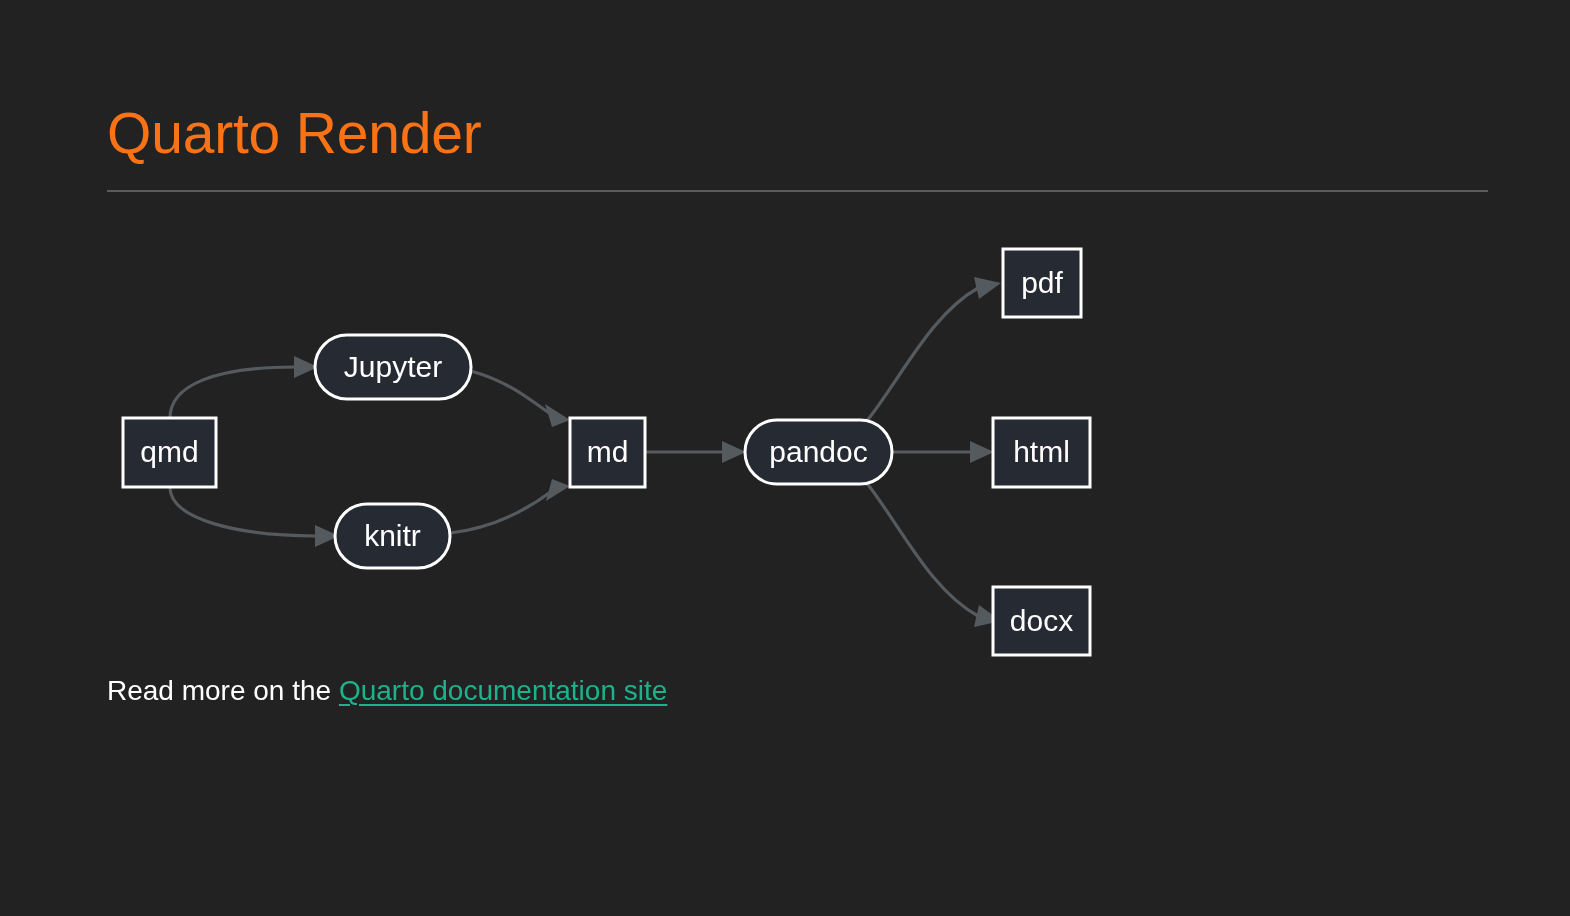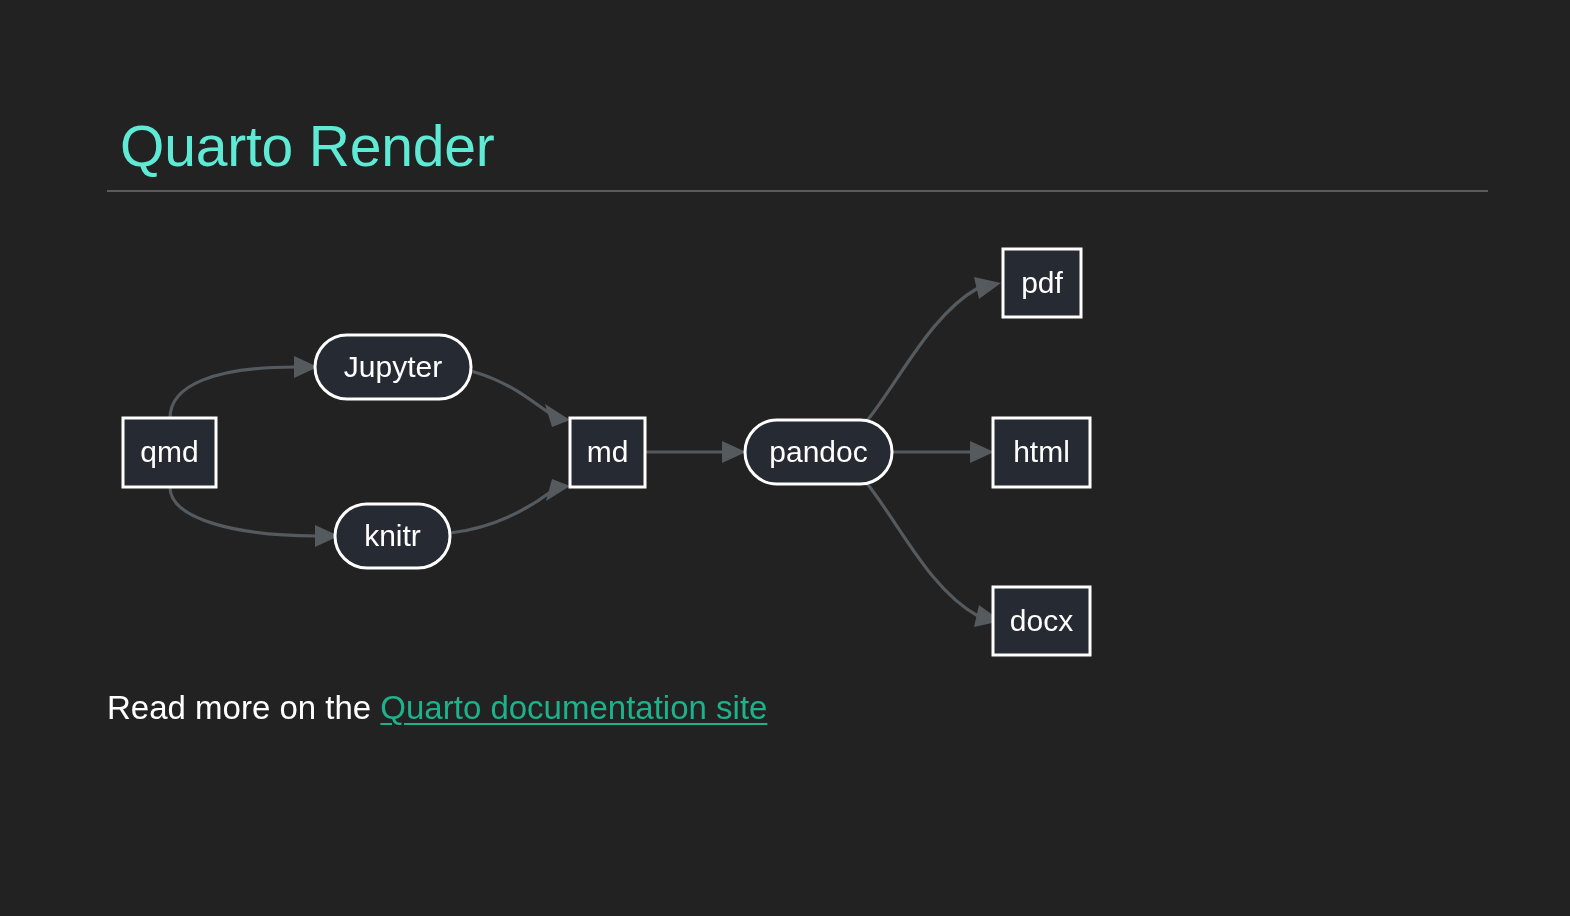--- a/index.html
+++ b/index.html
@@ -25,22 +25,22 @@
 
   
   .slide-title {
     position: absolute;
     left: 107px;
     top: 104px;
     font-size: 57px;
     font-weight: 400;
     letter-spacing: -0.2px;
     line-height: 1.05;
-    color: #5eead4;
-    margin: 13px;
+    color: #f97316;
+    margin: 0;
     white-space: nowrap;
   }
   .title-rule {
     position: absolute;
     left: 107px;
     top: 190px;
     width: 1381px;
     height: 2px;
     background: #5b5b5b;
   }
@@ -81,25 +81,24 @@
   .edge-head {
     fill: #555a5e;
     stroke: none;
   }
 
   
   .read-more {
     position: absolute;
     left: 107px;
     top: 673px;
-    font-size: 33px;
+    font-size: 28px;
     line-height: 1.3;
     color: #ffffff;
     white-space: nowrap;
-    margin-top: 14px;
   }
   .read-more a {
     color: #1db28b;
     text-decoration: underline;
     text-underline-offset: 4px;
     text-decoration-thickness: 2px;
     pointer-events: auto;
   }
 </style>
 </head>

